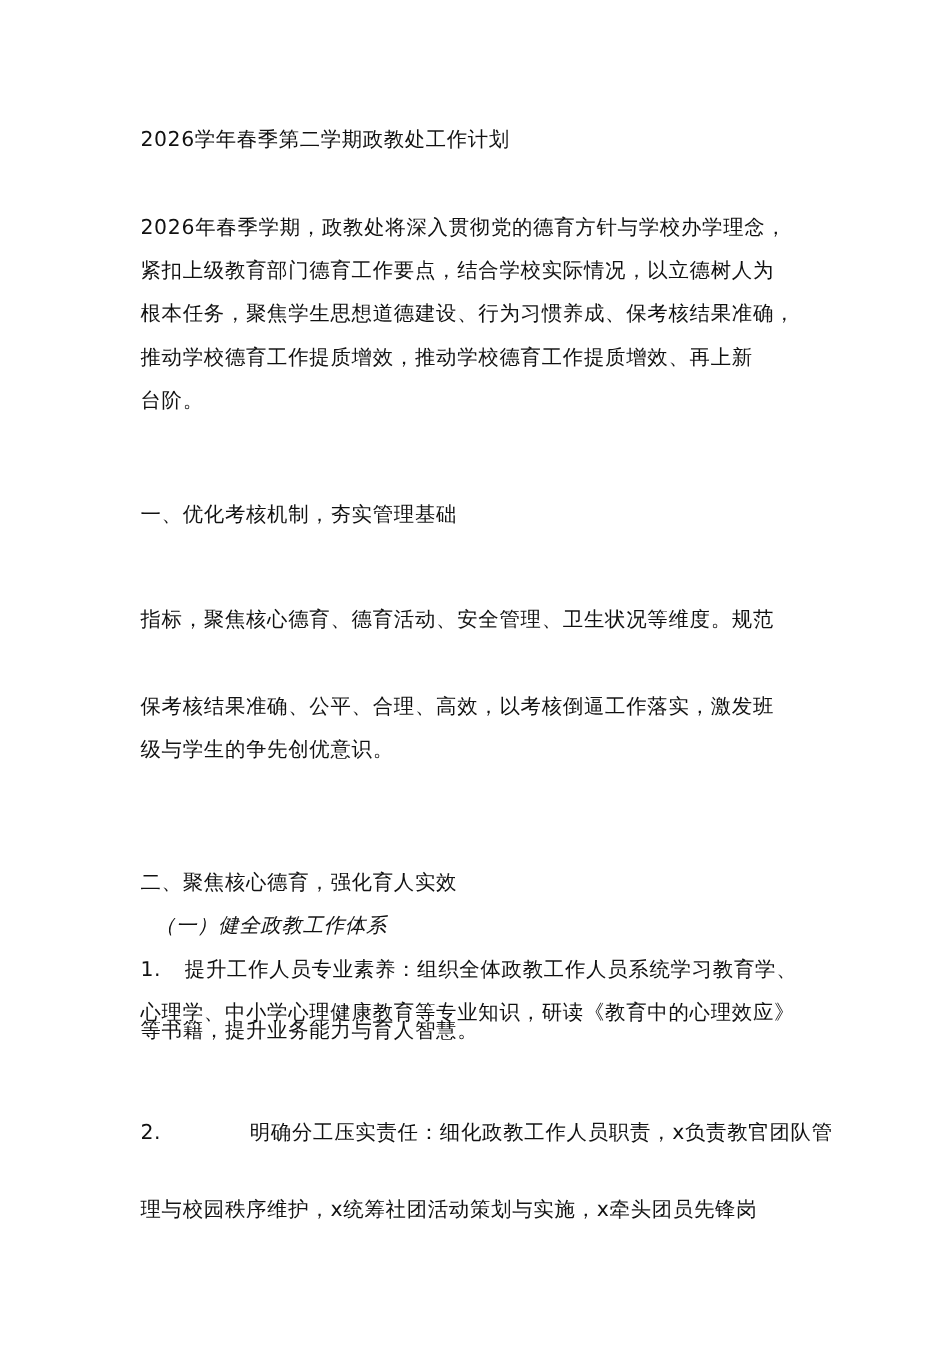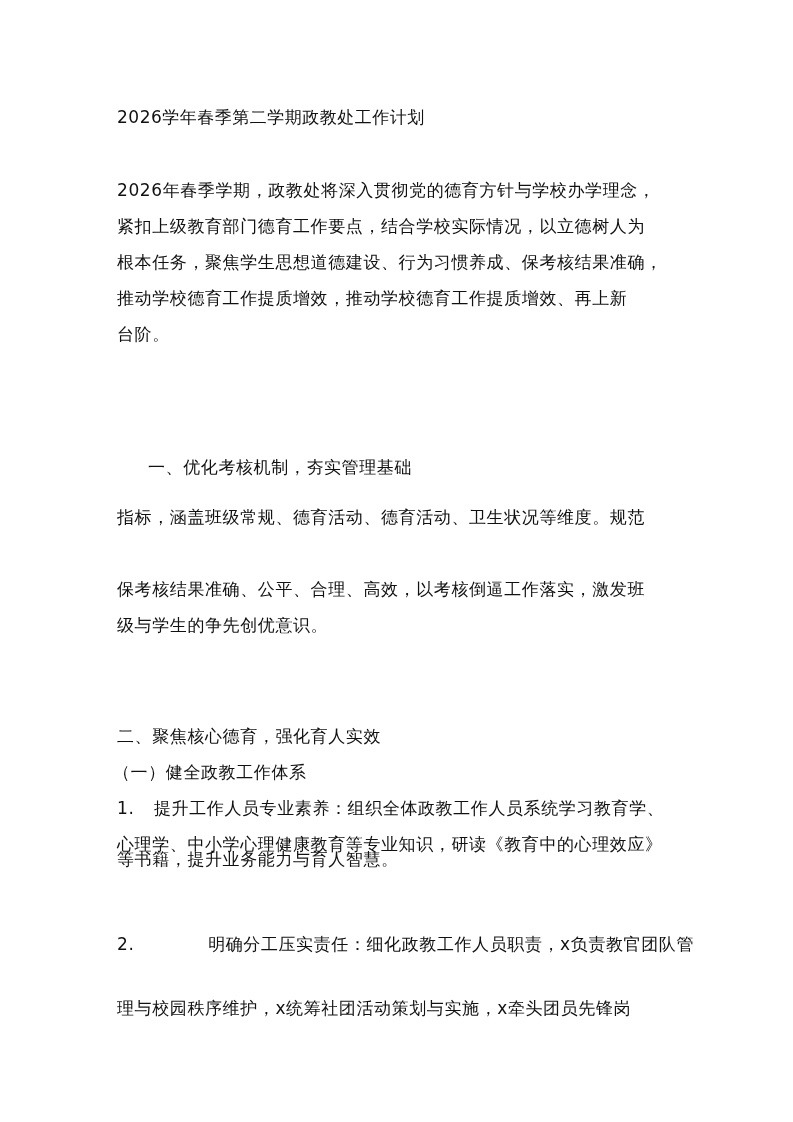--- a/index.html
+++ b/index.html
@@ -40,27 +40,27 @@
 <div class="page">
 
   <div class="line title">2026学年春季第二学期政教处工作计划</div>
 
   <div class="line" style="top:179px;">2026年春季学期，政教处将深入贯彻党的德育方针与学校办学理念，</div>
   <div class="line" style="top:215px;">紧扣上级教育部门德育工作要点，结合学校实际情况，以立德树人为</div>
   <div class="line" style="top:251px;">根本任务，聚焦学生思想道德建设、行为习惯养成、保考核结果准确，</div>
   <div class="line" style="top:287px;">推动学校德育工作提质增效，推动学校德育工作提质增效、再上新</div>
   <div class="line" style="top:323px;">台阶。</div>
 
-  <div class="line" style="top:456px;margin-left:31px;">一、优化考核机制，夯实管理基础</div>
-  <div class="line" style="top:506px;">指标，涵盖班级常规、德育活动、德育活动、卫生状况等维度。规范</div>
+  <div class="line" style="top:418px;">一、优化考核机制，夯实管理基础</div>
+  <div class="line" style="top:506px;">指标，聚焦核心德育、德育活动、安全管理、卫生状况等维度。规范</div>
   <div class="line" style="top:578px;">保考核结果准确、公平、合理、高效，以考核倒逼工作落实，激发班</div>
   <div class="line" style="top:614px;">级与学生的争先创优意识。</div>
 
   <div class="line" style="top:725px;">二、聚焦核心德育，强化育人实效</div>
-  <div class="line" style="top:761px; left:113px;">（一）健全政教工作体系</div>
+  <div class="line" style="top:761px; left:129px;font-style:italic;">（一）健全政教工作体系</div>
 
   <div class="line" style="top:797px; width:30px;">1.</div>
   <div class="line" style="top:797px; left:154px; width:540px;">提升工作人员专业素养：组织全体政教工作人员系统学习教育学、</div>
   <div class="line" style="top:833px;">心理学、中小学心理健康教育等专业知识，研读《教育中的心理效应》</div>
   <div class="line" style="top:848px;">等书籍，提升业务能力与育人智慧。</div>
 
   <div class="line" style="top:933px; width:30px;">2.</div>
   <div class="line" style="top:933px; left:154px; width:540px;text-align:right;">明确分工压实责任：细化政教工作人员职责，x负责教官团队管</div>
   <div class="line" style="top:969px;margin-top:28px;">理与校园秩序维护，x统筹社团活动策划与实施，x牵头团员先锋岗</div>
 

